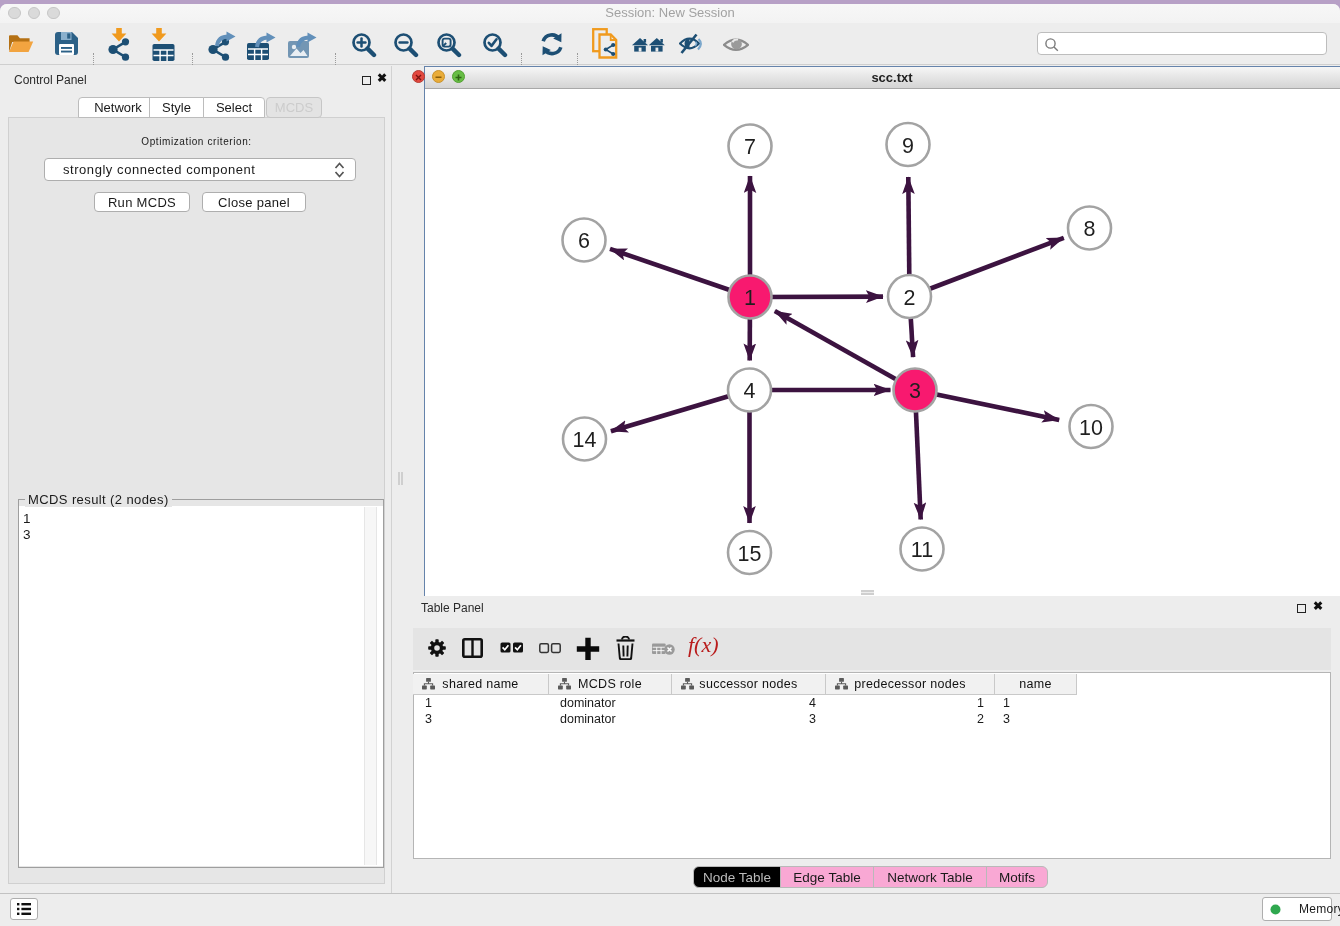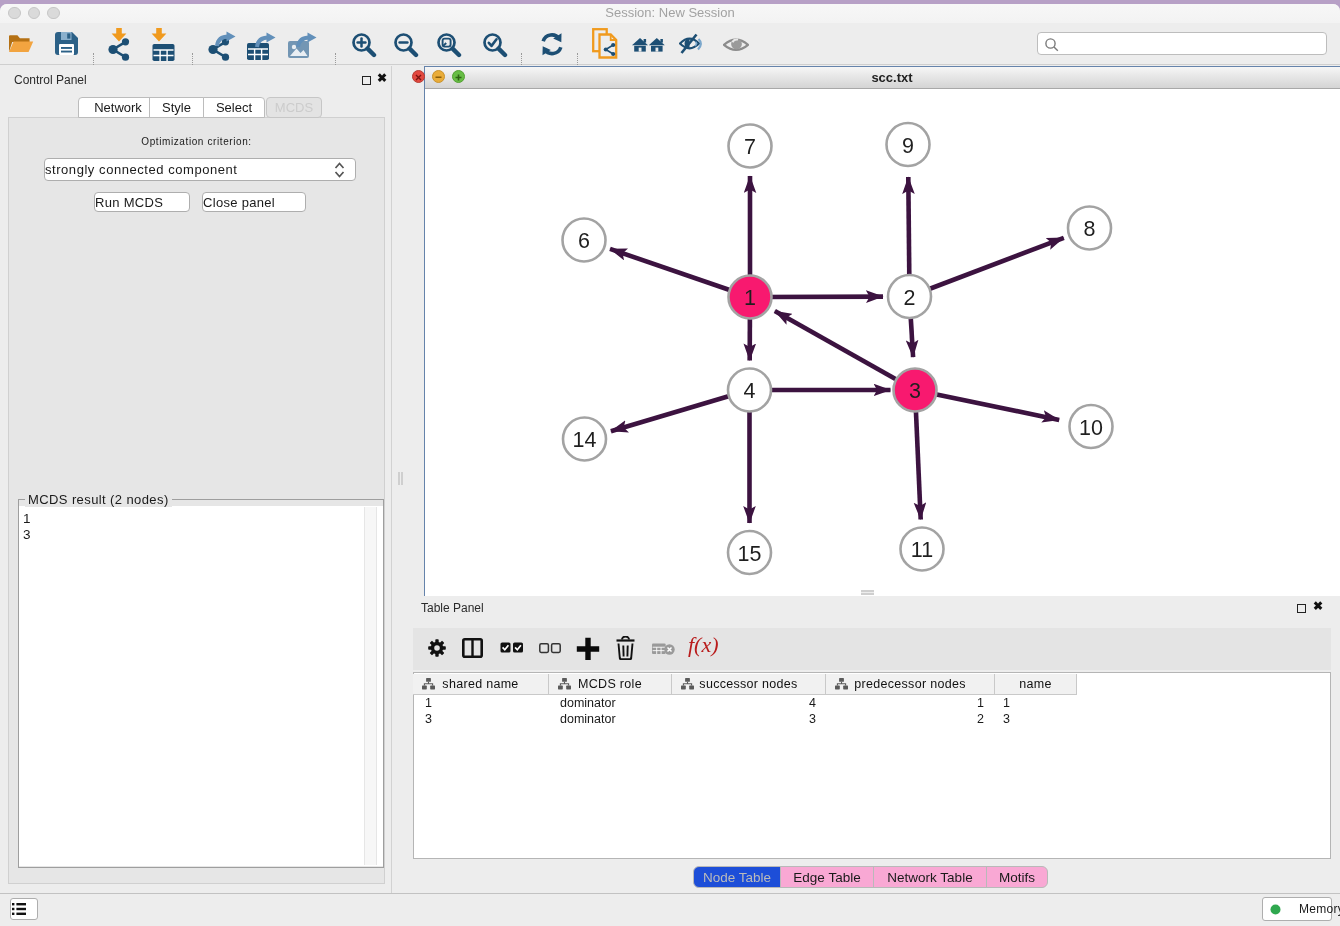--- a/index.html
+++ b/index.html
@@ -11,21 +11,21 @@
 .toolbar{position:absolute;left:0;top:23px;width:1340px;height:42px;background:#ededed;border-bottom:1px solid #cfcfcf}
 .ic{position:absolute}
 .vsep{position:absolute;top:30px;height:28px;width:0;border-left:1px dotted #9a9a9a}
 .search{position:absolute;left:1037px;top:32px;width:290px;height:23px;background:#fff;border:1px solid #bdbdbd;border-radius:4px}
 .cpanel{position:absolute;left:0;top:66px;width:392px;height:827px;background:#ededed;border-right:1px solid #d2d2d2}
 .phead{position:absolute;font-size:12px;color:#2b2b2b}
 .sqbtn{position:absolute;width:9px;height:9px;border:1.5px solid #222}
 .xbtn{position:absolute;font-size:12px;font-weight:bold;color:#111}
 .tab{position:absolute;top:97px;height:21px;background:#fff;border:1px solid #bcbcbc;text-align:center;font-size:13px;line-height:20px}
 .content{position:absolute;left:8px;top:117px;width:377px;height:767px;background:#e6e6e6;border:1px solid #d0d0d0}
-.btn{position:absolute;background:#fff;border:1px solid #aeaeae;border-radius:4px;text-align:left;font-size:13px;color:#1a1a1a;letter-spacing:0.3px}
+.btn{position:absolute;background:#fff;border:1px solid #aeaeae;border-radius:4px;text-align:center;font-size:13px;color:#1a1a1a;letter-spacing:0.3px}
 .grp{position:absolute;left:18px;top:499px;width:366px;height:369px;border:1px solid #9e9e9e}
 .netwin{position:absolute;left:424px;top:66px;width:936px;height:598px;border:1px solid #6583ab;background:#fff}
 .nettitle{position:absolute;left:0;top:0;width:100%;height:22px;background:linear-gradient(#f6f6f6,#d4d4d4);border-bottom:1px solid #a8a8a8}
 .tpanel{position:absolute;left:404px;top:596px;width:936px;height:297px;background:#ededed}
 .ttool{position:absolute;left:413px;top:628px;width:918px;height:42px;background:#e4e4e4}
 .twrap{position:absolute;left:413px;top:672px;width:918px;height:187px;background:#fff;border:1px solid #b5b5b5}
 .hcell{position:absolute;top:674px;height:21px;background:#f1f1f1;border-right:1px solid #c9c9c9;border-bottom:1px solid #c9c9c9;text-align:center;font-size:12.5px;line-height:21px;color:#111;letter-spacing:0.3px}
 .hcell svg{display:block}
 .trow{position:absolute;left:0;width:1340px;height:16px;font-size:12.5px}
 .trow span{position:absolute;line-height:15px}
@@ -211,21 +211,21 @@
   <div class="cpanel"></div>
   <div class="phead" style="left:14px;top:73px">Control Panel</div>
   <div class="sqbtn" style="left:362px;top:76px"></div>
   <div class="xbtn" style="left:377px;top:71px">✖</div>
   <div class="content"></div>
   <div class="tab" style="left:78px;width:80px;border-radius:4px 0 0 0">Network</div>
   <div class="tab" style="left:149px;width:55px">Style</div>
   <div class="tab" style="left:203px;width:62px;border-radius:0 4px 0 0">Select</div>
   <div class="tab" style="left:266px;width:56px;border-radius:4px;background:#e3e3e3;color:#ccc;border-color:#c6c6c6">MCDS</div>
   <div style="position:absolute;left:8px;top:136px;width:377px;text-align:center;font-size:10px;letter-spacing:0.6px">Optimization criterion:</div>
-  <div class="btn" style="left:44px;top:158px;width:312px;height:23px;line-height:21px;text-align:left;padding-left:0;letter-spacing:0.55px">strongly connected component
+  <div class="btn" style="left:44px;top:158px;width:312px;height:23px;line-height:21px;text-align:left;padding-left:18px;letter-spacing:0.55px">strongly connected component
     <svg style="position:absolute;right:10px;top:3px" width="11" height="16">
           <path d="M1.5,6 L5.5,1.5 L9.5,6 M1.5,10 L5.5,14.5 L9.5,10" fill="none" stroke="#555" stroke-width="1.7"></path>
         </svg>
   </div>
   <div class="btn" style="left:94px;top:192px;width:96px;height:20px;line-height:19px">Run MCDS</div>
   <div class="btn" style="left:202px;top:192px;width:104px;height:20px;line-height:19px">Close panel</div>
   <div class="grp"></div>
   <div style="position:absolute;left:19px;top:506px;width:364px;height:360px;background:#fff"></div>
   <div style="position:absolute;left:364px;top:507px;width:13px;height:358px;background:#f7f7f7;border-left:1px solid #e6e6e6;border-right:1px solid #e6e6e6"></div>
   <div style="position:absolute;left:25px;top:492px;background:#e6e6e6;padding:0 3px;font-size:13px;letter-spacing:0.4px">MCDS result (2 nodes)</div>
@@ -409,21 +409,21 @@
         <span style="left:826px;width:158px;text-align:right">1</span>
         <span style="left:1003px">1</span>
       </div>
       <div class="trow" style="top:712px">
         <span style="left:425px">3</span>
         <span style="left:560px">dominator</span>
         <span style="left:672px;width:144px;text-align:right">3</span>
         <span style="left:826px;width:158px;text-align:right">2</span>
         <span style="left:1003px">3</span>
       </div>
-  <div class="btab" style="left:693px;width:88px;border-radius:6px 0 0 6px;background:#1d4ed8;color:#bbb">Node Table</div>
+  <div class="btab" style="left:693px;width:88px;border-radius:6px 0 0 6px;background:#000000;color:#bbb">Node Table</div>
   <div class="btab" style="left:780px;width:94px">Edge Table</div>
   <div class="btab" style="left:873px;width:114px">Network Table</div>
   <div class="btab" style="left:986px;width:62px;border-radius:0 6px 6px 0">Motifs</div>
   <div style="position:absolute;left:398px;top:472px;width:5px;height:13px;background:linear-gradient(90deg,#cfcfcf 33%,#ededed 33%,#ededed 66%,#cfcfcf 66%)"></div>
   <div style="position:absolute;left:861px;top:590px;width:13px;height:5px;background:linear-gradient(#cfcfcf 33%,#ededed 33%,#ededed 66%,#cfcfcf 66%)"></div>
   <div class="statusbar"></div>
   <div class="btn" style="left:10px;top:898px;width:28px;height:22px;border-radius:3px"><svg width="16" height="14" viewBox="0 0 16 14" style="margin-top:3px">
           <g fill="#111">
             <rect x="1" y="1" width="2.4" height="2.4"></rect>
             <rect x="1" y="5.8" width="2.4" height="2.4"></rect>

